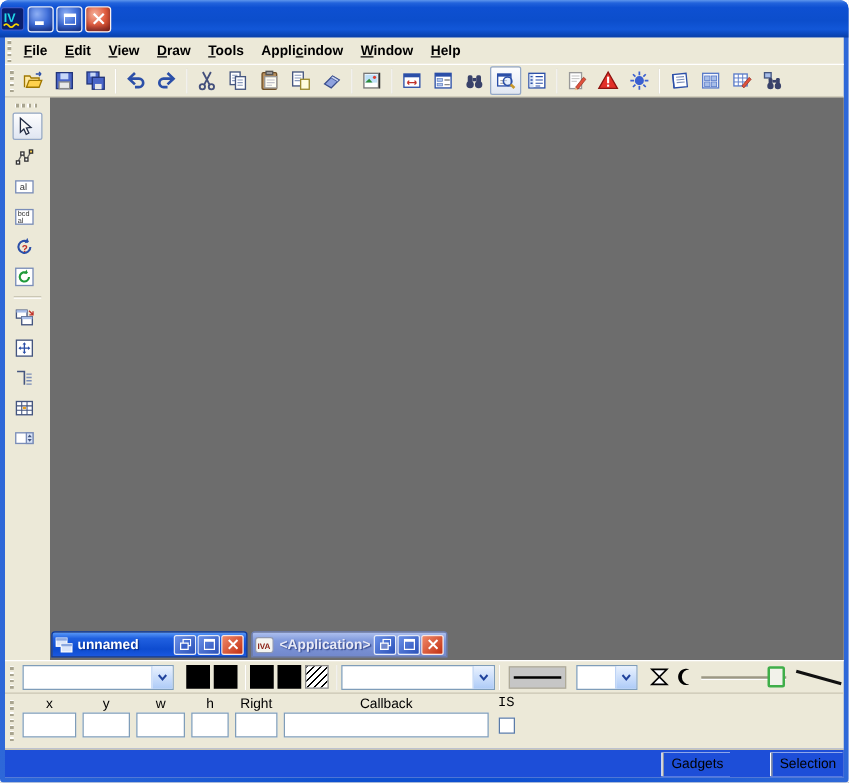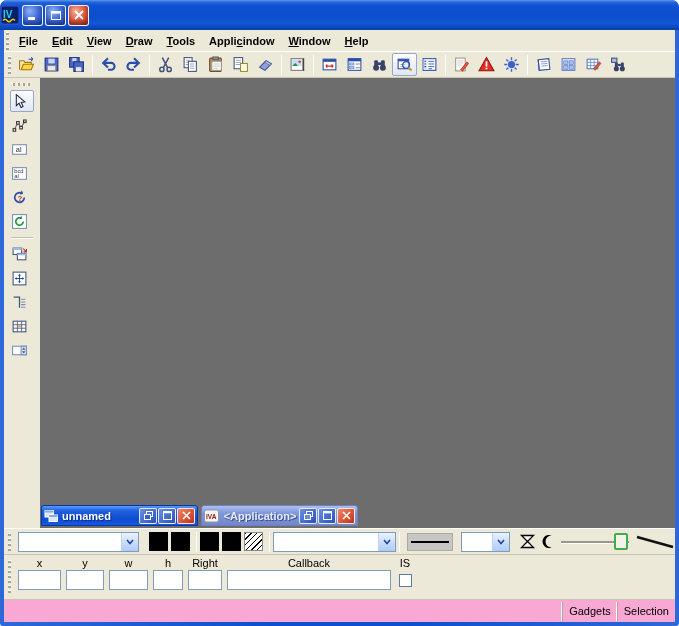--- a/index.html
+++ b/index.html
@@ -61,21 +61,21 @@
   .slider .track{position:absolute;left:2px;right:2px;top:9px;height:2px;background:#9C9884;box-shadow:0 1px 0 #fff;}
   .slider .handle{position:absolute;right:3px;top:1px;width:14px;height:17px;background:#F2F2EA;border:2px solid #3FAE49;border-radius:2px;}
 
   .panel2{height:45px;display:flex;border-top:1px solid #C9C5B2;padding-top:1px;padding-left:2px;}
   .fgroup{display:flex;flex-direction:column;align-items:center;margin-right:5px;}
   .fgroup label{height:14px;line-height:14px;}
   .fgroup input{height:20px;width:100%;border:1px solid #7F9DB9;padding:1px 3px;font:11px "Liberation Sans",sans-serif;background:#fff;}
   .w-x{width:43px}.w-y{width:38px}.w-w{width:39px}.w-h{width:30px}.w-r{width:34px}.w-b{width:48px}.w-n{width:170px}.w-c{width:164px}
   .cbbox{width:13px;height:13px;background:#fff;border:1px solid #5A7BA8;margin-top:4px;}
 
-  .statusbar{height:23px;display:flex;align-items:center;border-top:1px solid #C9C5B2;background:#f9a8d4;padding-top:1px;}
+  .statusbar{height:23px;display:flex;align-items:center;border-top:1px solid #C9C5B2;background:#1d4ed8;padding-top:1px;gap:32px;}
   .sp-main{flex:1;height:19px;}
   .pane{height:19px;line-height:19px;padding:0 6px;border-left:1px solid #ACA899;box-shadow:-1px 0 0 #fff;white-space:nowrap;}
 
   svg{display:block;}
   svg text{font-family:"Liberation Sans",sans-serif;}
 </style>
 </head>
 <body>
 
 <div class="win">
@@ -555,21 +555,21 @@
         <input value="" style="">
       </span>
       <span class="fgroup w-r">
         <label>Right</label>
         <input value="" style="">
       </span>
       <span class="fgroup w-c">
         <label>Callback</label>
         <input value="" style="">
       </span>
-      <span class="fgroup" style="width:18px;margin-right:0;">
+      <span class="fgroup" style="width:18px;margin-right:0;font-family:Liberation Mono, monospace;">
         <label>IS</label>
         <span class="cbbox"></span>
       </span>
     </div>
 
     <div class="statusbar">
       <span class="sp-main"></span>
       <span class="pane">Gadgets</span>
       <span class="pane">Selection</span>
     </div>

